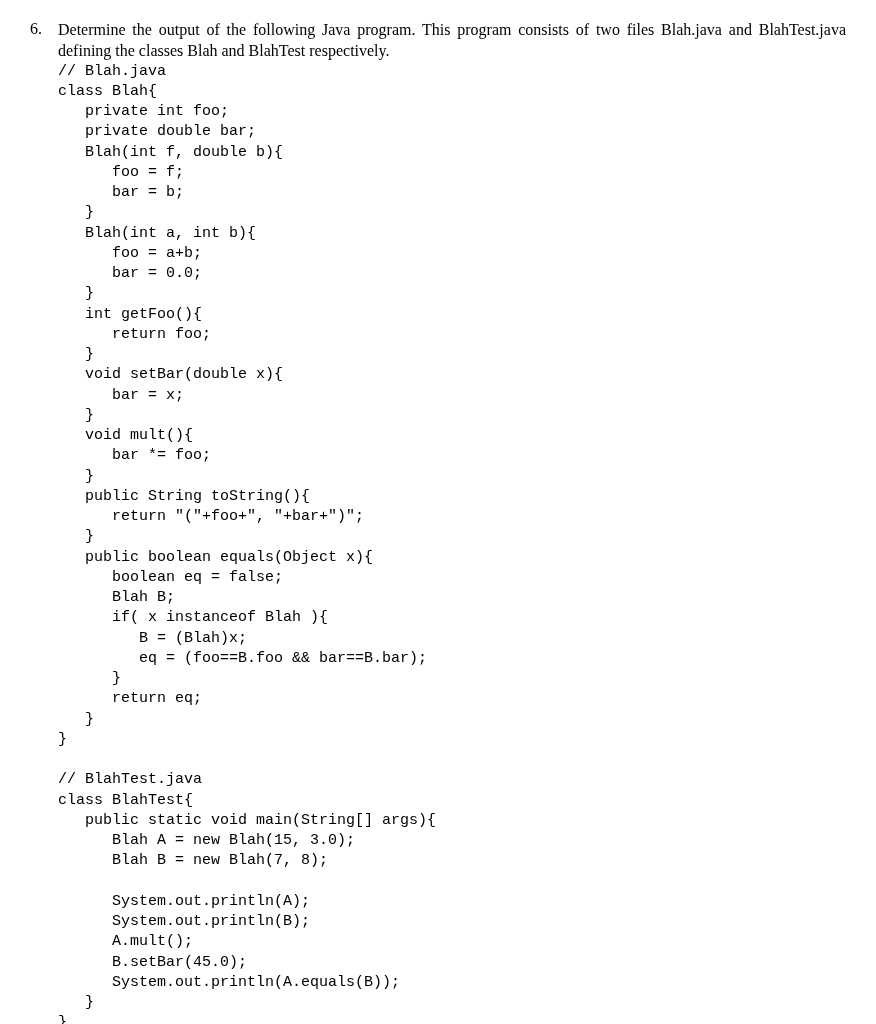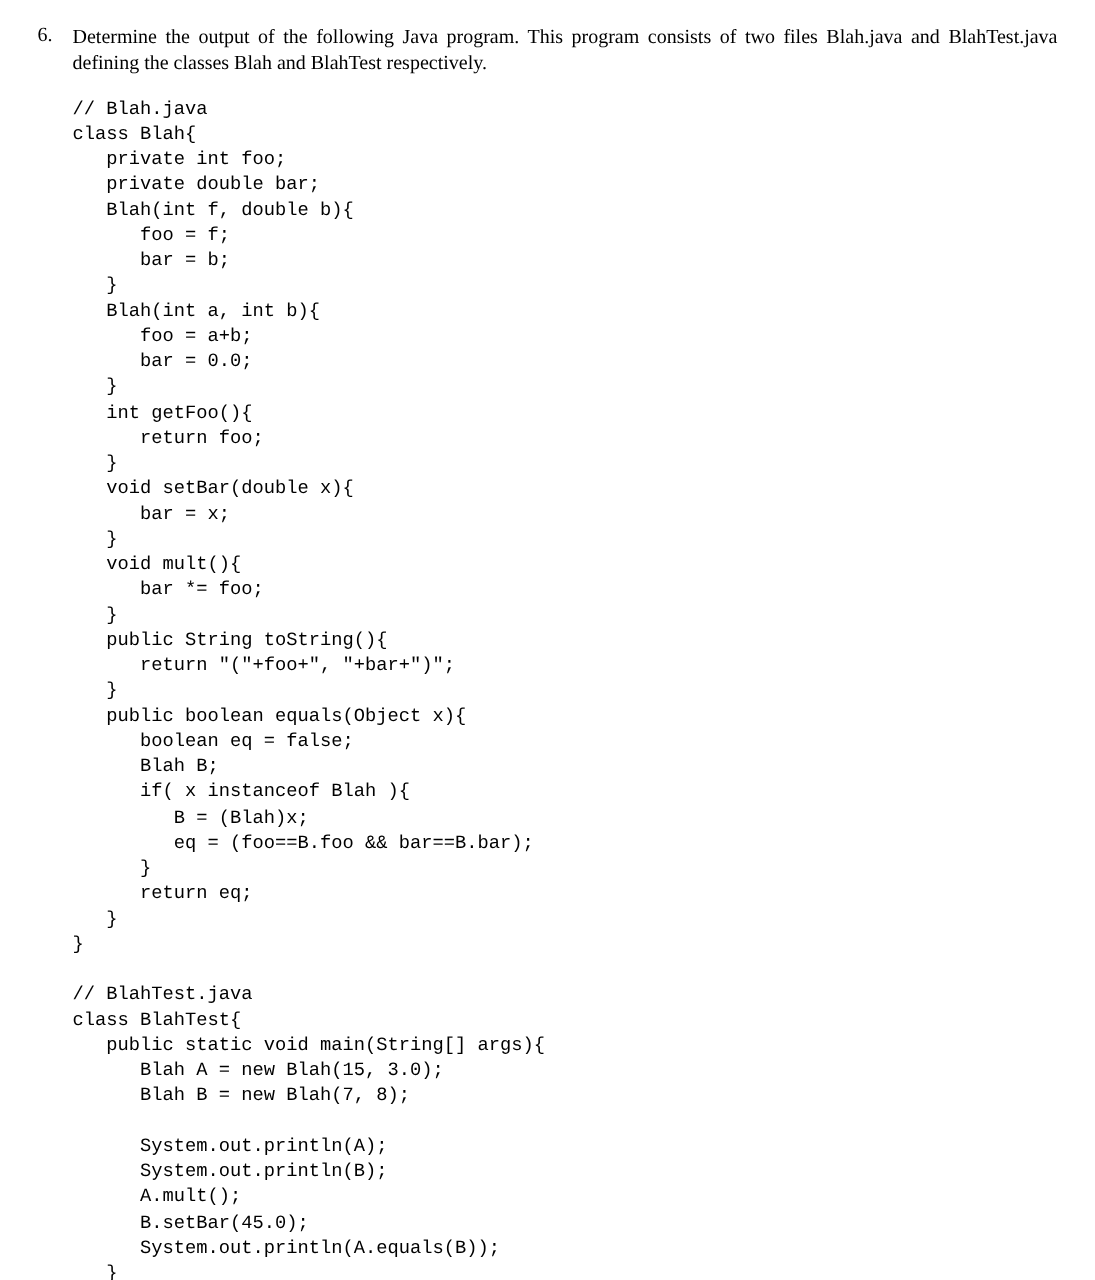--- a/index.html
+++ b/index.html
@@ -18,21 +18,20 @@
     }
     .question-number {
       margin-right: 10px;
       min-width: 18px;
     }
     .question-content {
       flex: 1;
     }
     .question-text {
       text-align: justify;
-      margin-bottom: 16px;
       line-height: 1.3;
     }
     pre.code {
       font-family: 'Courier New', Courier, monospace;
       font-size: 15px;
       white-space: pre;
       margin: 0;
       line-height: 1.35;
     }
   </style>

